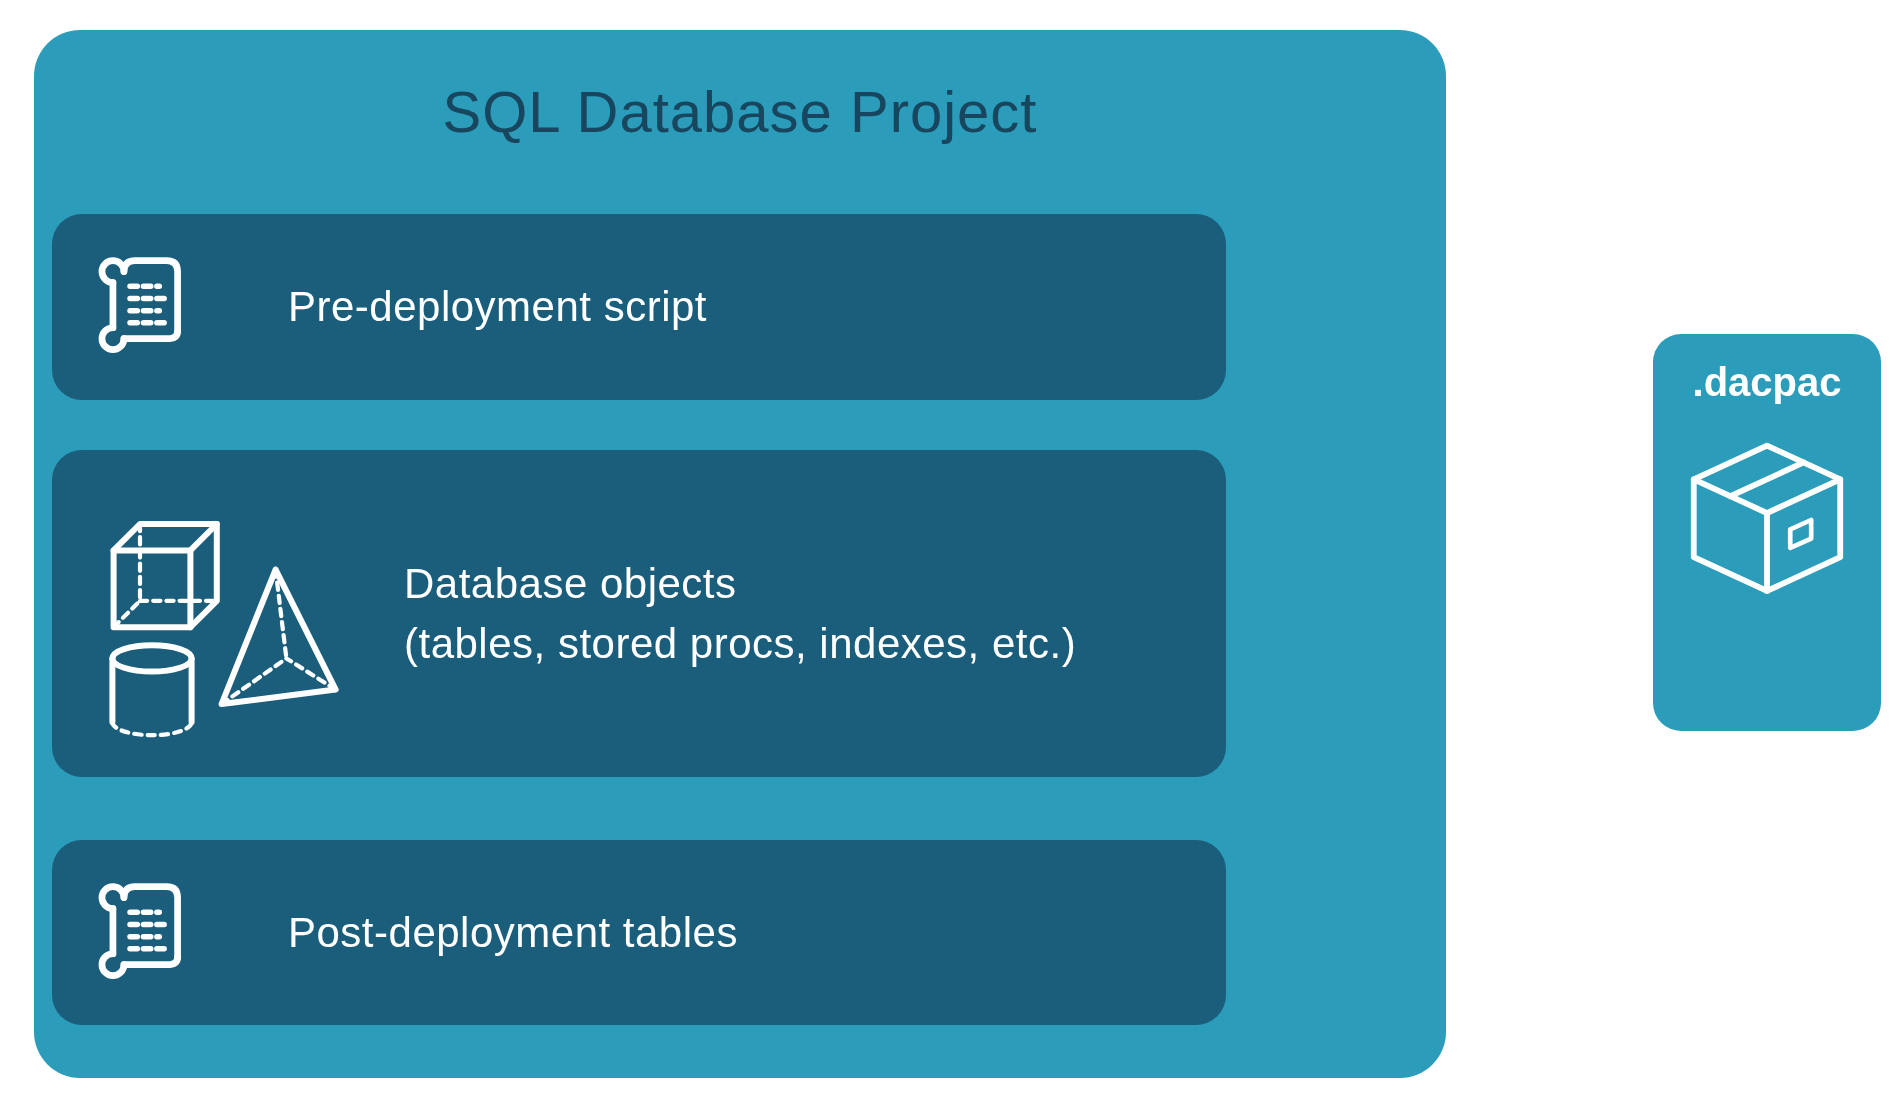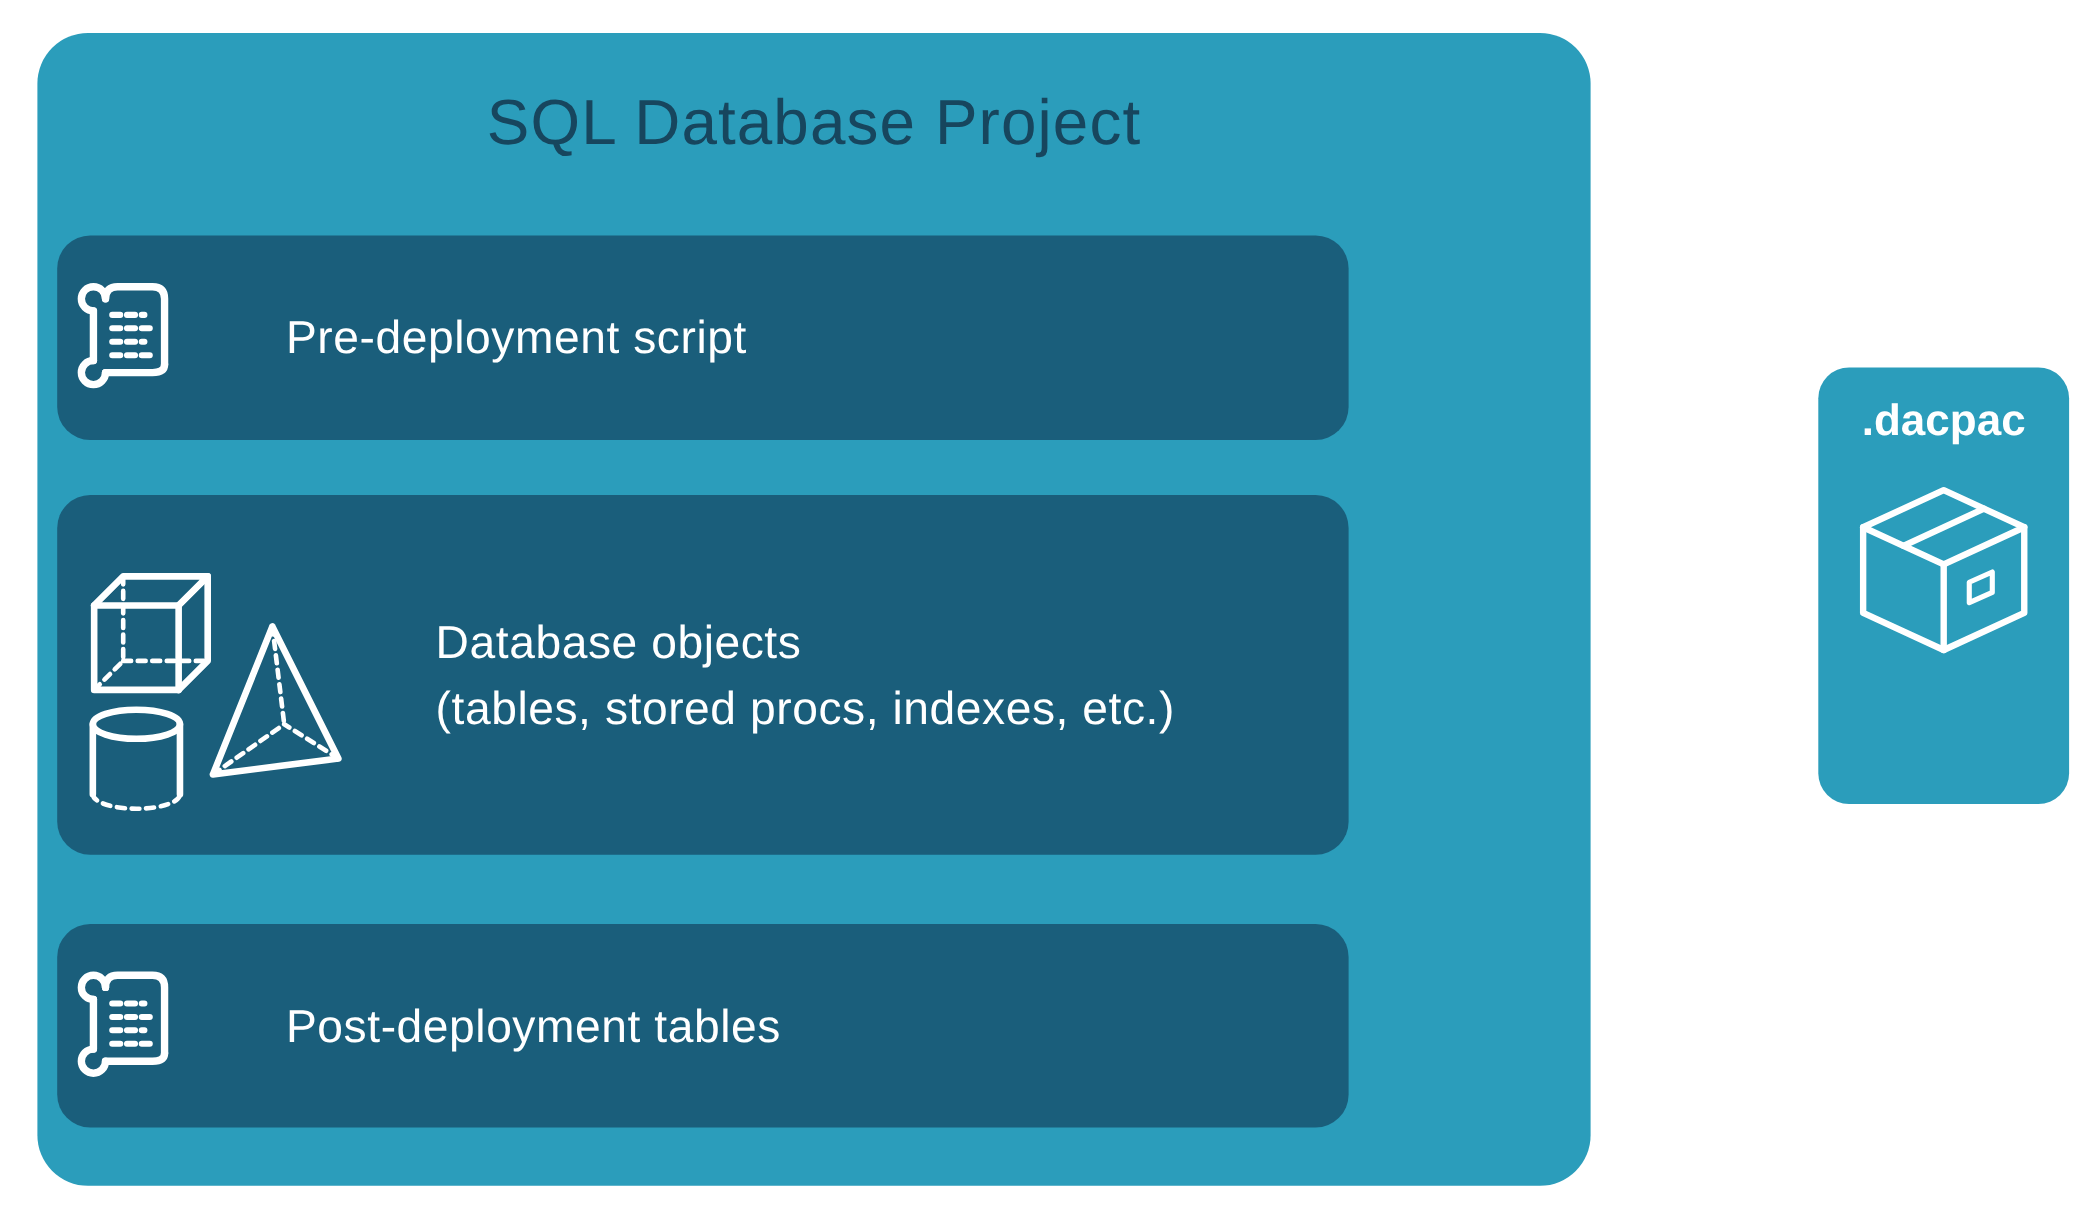--- a/index.html
+++ b/index.html
@@ -44,23 +44,24 @@
     color: var(--title-text);
   }
   .inner-box {
     position: absolute;
     left: 18px;
     width: 1174px;
     background: var(--dark-teal);
     border-radius: 30px;
     display: flex;
     align-items: center;
+    padding-left: 28px;
   }
   .box-pre  { top: 184px; height: 186px; }
-  .box-db   { top: 420px; height: 327px; gap: 20px; }
+  .box-db   { top: 420px; height: 327px; }
   .box-post { top: 810px; height: 185px; }
   .icon { flex: 0 0 auto; display: flex; align-items: center; justify-content: center; }
   .icon-scroll  { width: 122px; height: 122px; margin-right: 86px; }
   .icon-shapes  { width: 276px; height: 276px; margin-right: 48px; }
   .inner-label {
     color: var(--white);
     font-size: 42px;
     font-weight: 400;
     letter-spacing: 0.5px;
   }

